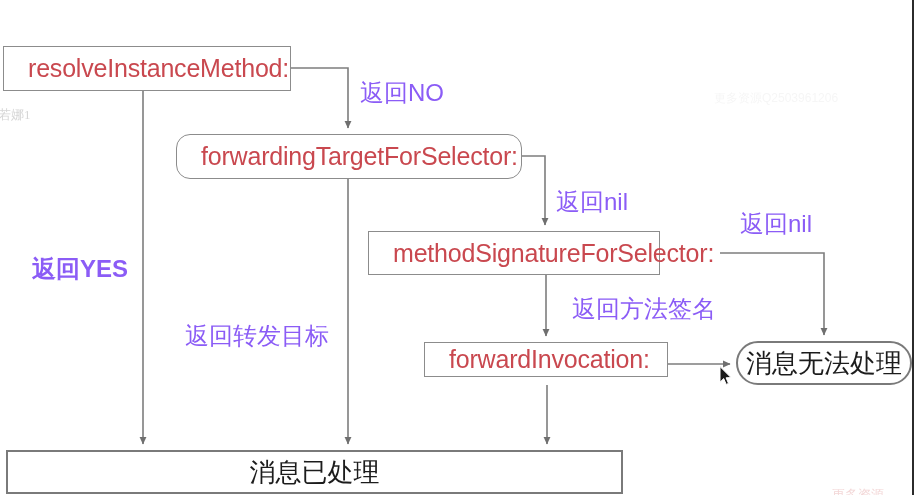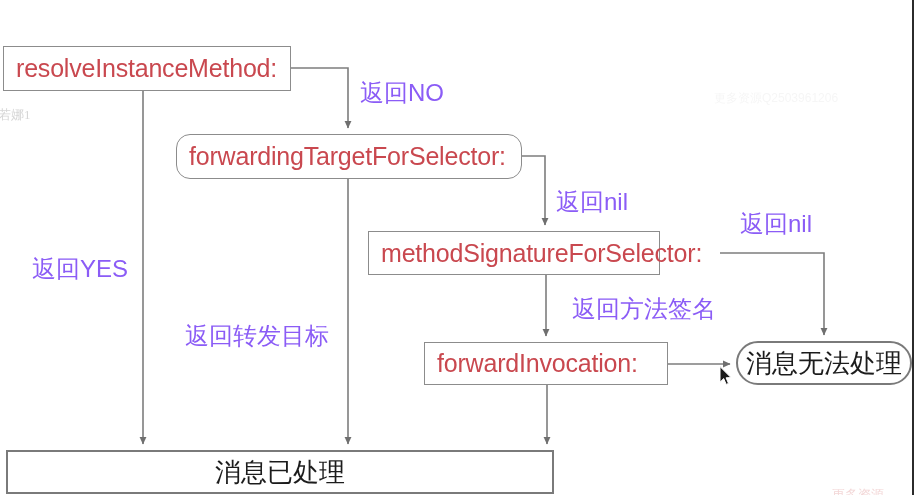--- a/index.html
+++ b/index.html
@@ -34,21 +34,21 @@
     display: flex;
     align-items: center;
     justify-content: center;
     white-space: nowrap;
   }
   .node.method {
     color: #c9484f;
     font-size: 25px;
     letter-spacing: -0.2px;
     justify-content: flex-start;
-    padding-left: 12px;
+    padding-left: 24px;
   }
   .node.terminal {
     color: #1c1c1c;
     font-size: 26px;
     border-color: #7a7a7a;
     border-width: 2px;
   }
   .edge-label {
     position: absolute;
     color: #8b5cf6;
@@ -118,34 +118,34 @@
   </div>
 
   <div class="node method" style="left:176px; top:134px; width:346px; height:45px;border-radius:14px;">
     <span>forwardingTargetForSelector:</span>
   </div>
 
   <div class="node method" style="left:368px; top:231px; width:292px; height:44px;">
     <span>methodSignatureForSelector:</span>
   </div>
 
-  <div class="node method" style="left:424px; top:342px; width:244px; height:43px;">
+  <div class="node method" style="left:424px; top:342px; width:244px; height:35px;">
     <span>forwardInvocation:</span>
   </div>
 
-  <div class="node terminal" style="left:6px; top:450px; width:548px; height:44px;">
+  <div class="node terminal" style="left:6px; top:450px; width:617px; height:44px;">
     <span>消息已处理</span>
   </div>
 
   <div class="node terminal" style="left:736px; top:341px; width:176px; height:44px;border-radius:22px;">
     <span>消息无法处理</span>
   </div>
 
   <div class="edge-label" style="left:360px; top:81px;">返回NO</div>
-  <div class="edge-label" style="left:32px;  top:257px;">返回YES</div>
+  <div class="edge-label" style="left:32px;  top:257px;font-weight:bold;">返回YES</div>
   <div class="edge-label" style="left:556px; top:190px;">返回nil</div>
   <div class="edge-label" style="left:740px; top:212px;">返回nil</div>
   <div class="edge-label" style="left:185px; top:324px;">返回转发目标</div>
   <div class="edge-label" style="left:572px; top:297px;">返回方法签名</div>
 
   <div class="watermark" id="wm-left" style="left:-2px; top:106px;">若娜1</div>
   <div class="watermark" id="wm-right" style="left:714px; top:90px;">更多资源Q2503961206</div>
   <div class="watermark" id="wm-bottom" style="left:832px; top:486px;">更多资源</div>
 
   <svg id="cursor" style="left:719px; top:366px;" viewBox="0 0 14 20" xmlns="http://www.w3.org/2000/svg">

